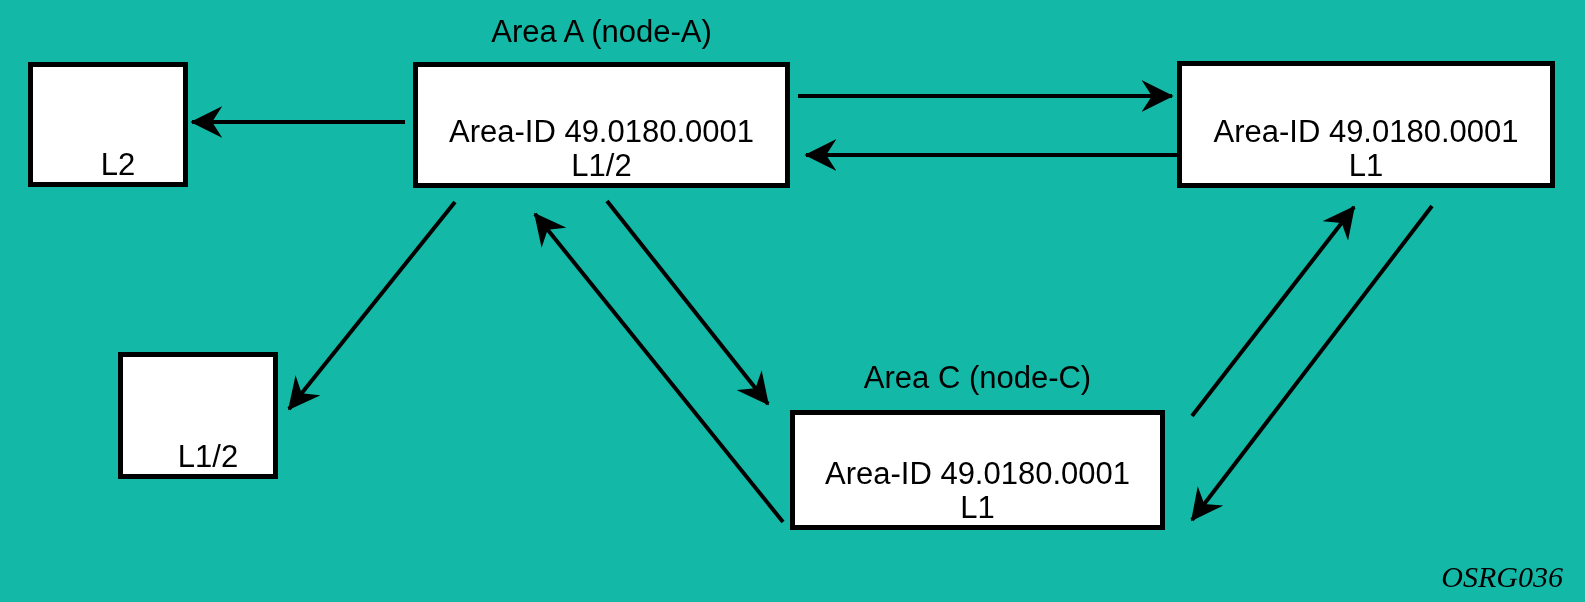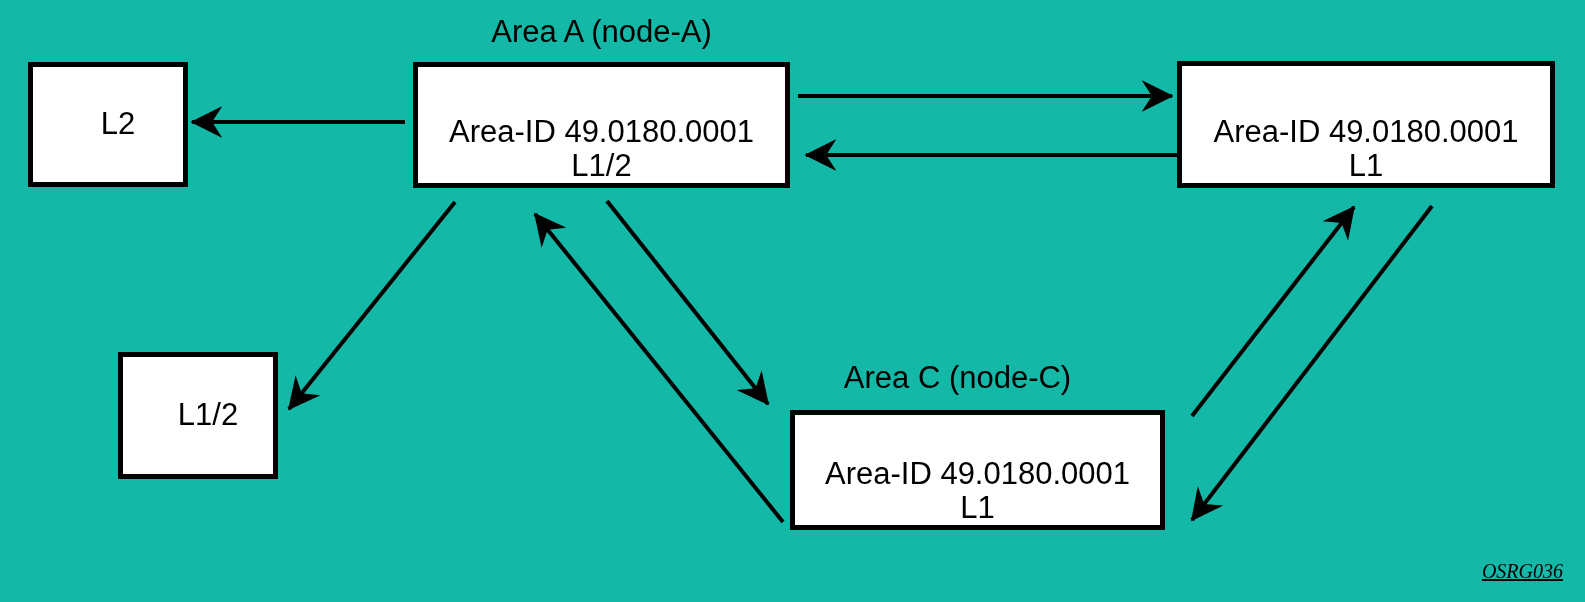--- a/index.html
+++ b/index.html
@@ -30,45 +30,44 @@
     background: #ffffff;
     display: flex;
     flex-direction: column;
     align-items: center;
     justify-content: flex-end;
     font-size: 31px;
     line-height: 1.1;
     text-align: center;
   }
   .node-box.small {
-    justify-content: center;
+    justify-content: flex-end;
     padding-left: 20px;
   }
   .node-title {
     position: absolute;
     font-size: 31px;
     text-align: center;
     white-space: nowrap;
   }
   .figure-code {
     position: absolute;
     font-family: "Liberation Serif", serif;
     font-style: italic;
-    font-size: 20px;
+    font-size: 30px;
     white-space: nowrap;
-    text-decoration: underline;
   }
   .box-l2     { left: 28px;   top: 62px;  width: 160px; height: 125px; }
   .box-l12    { left: 118px;  top: 352px; width: 160px; height: 127px; }
   .box-area-a { left: 413px;  top: 62px;  width: 377px; height: 126px; }
   .box-area-b { left: 1177px; top: 61px;  width: 378px; height: 127px; }
   .box-area-c { left: 790px;  top: 410px; width: 375px; height: 120px; }
   .title-area-a { left: 413px;  top: 14px;  width: 377px; }
   .title-area-b { left: 1177px; top: 14px;  width: 378px; }
-  .title-area-c { left: 770px;  top: 360px; width: 375px; }
+  .title-area-c { left: 790px;  top: 360px; width: 375px; }
   .figure-code { right: 22px; top: 560px; }
 </style>
 </head>
 <body>
 
 <div class="canvas">
 
   <svg class="edges-layer" viewBox="0 0 1585 602" xmlns="http://www.w3.org/2000/svg">
     <defs>
       <marker id="arrowhead" viewBox="0 0 10 10" refX="9.5" refY="5" markerWidth="8" markerHeight="8" orient="auto">

